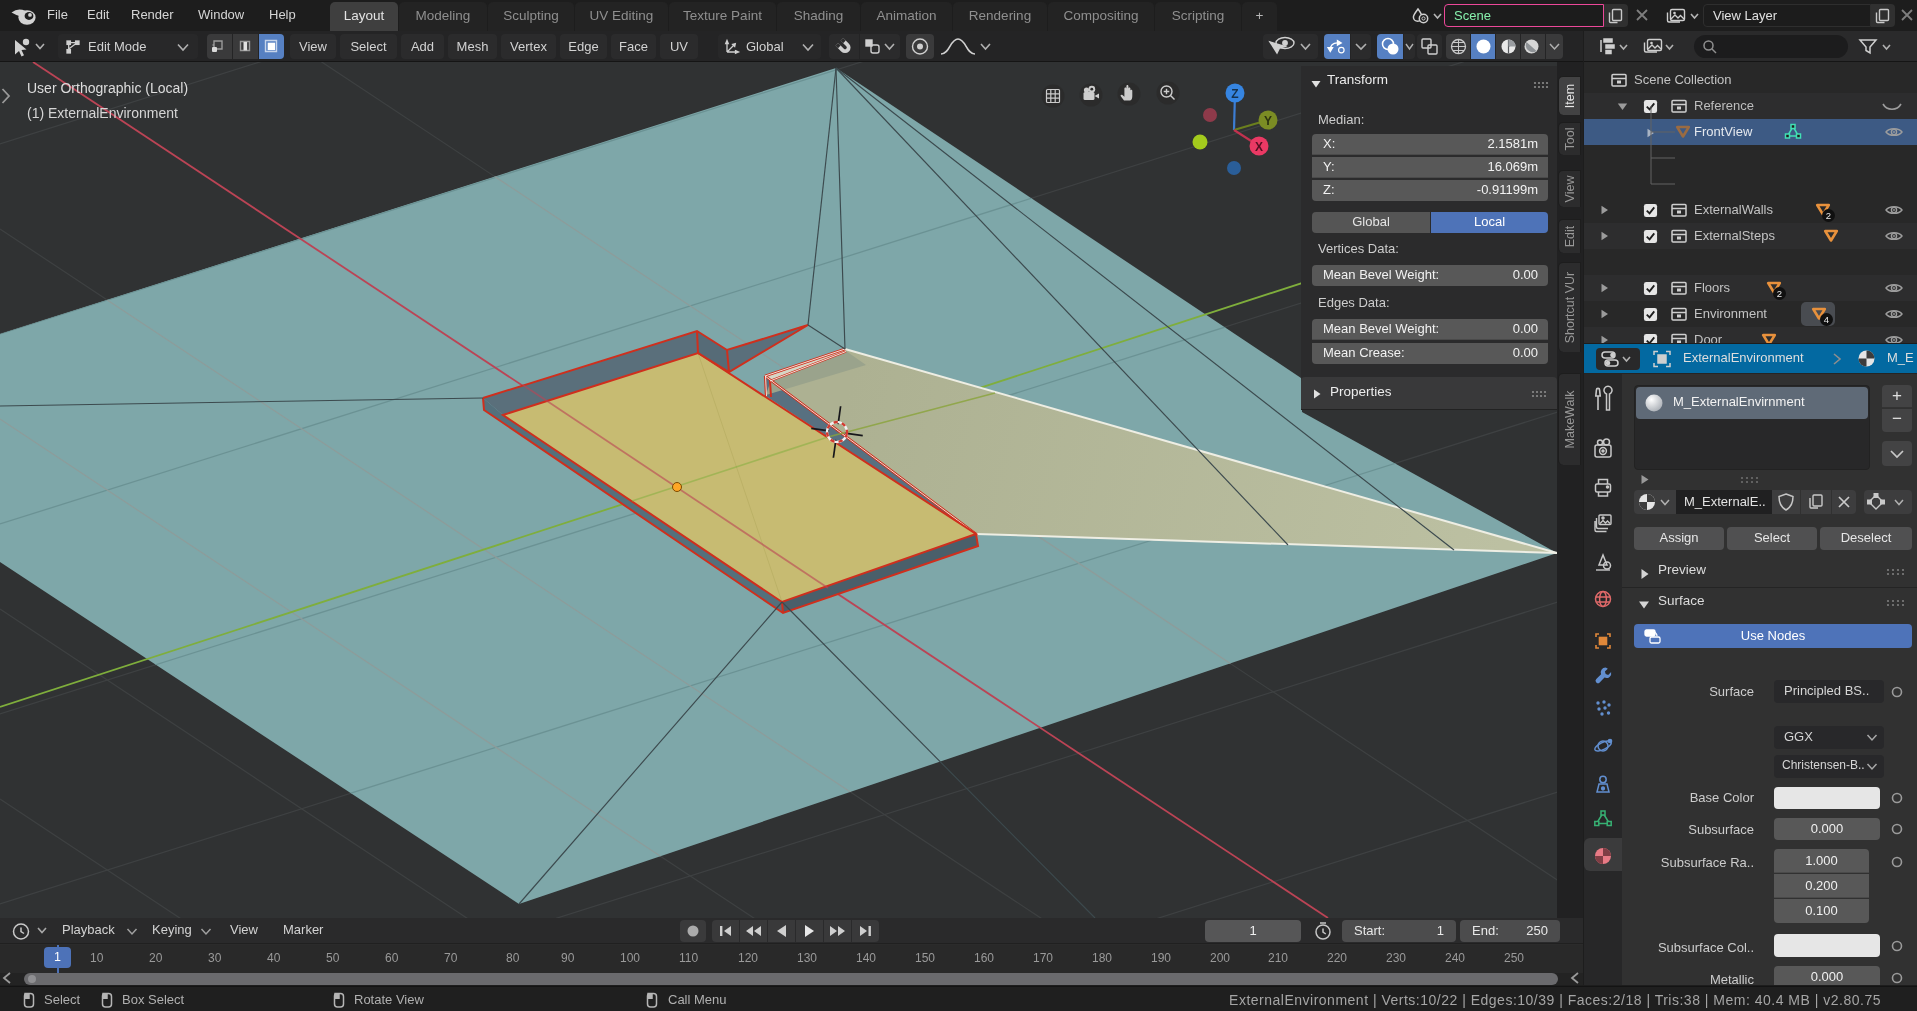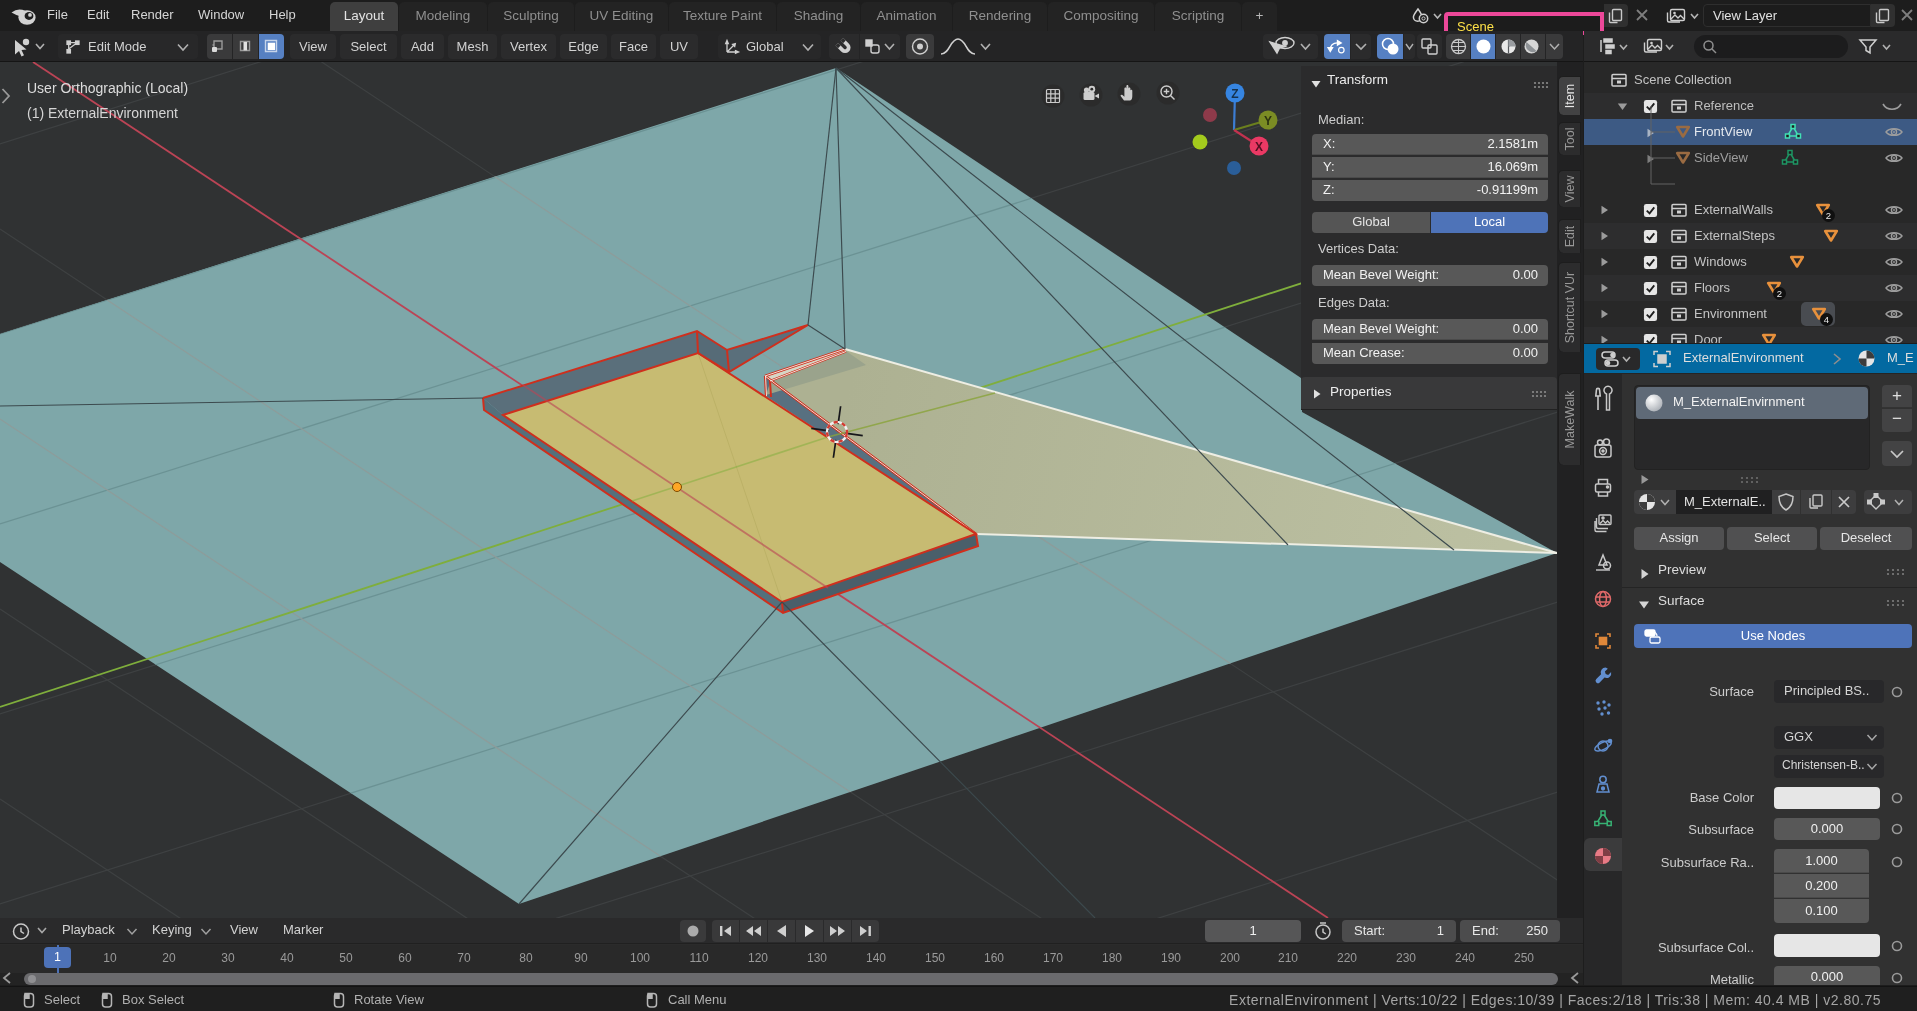--- a/index.html
+++ b/index.html
@@ -25,21 +25,21 @@
   #timeline { position:absolute; left:0; top:918px; width:1583px; height:67px; background:#2b2b2b; overflow:hidden;}
   #statusbar { position:absolute; left:0; top:986px; width:1917px; height:25px; background:#1f1f1f; border-top:1px solid #131313; }
   .vtab { position:absolute; left:1558px; height:23px; line-height:22px; font-size:12.5px; color:#989898;
     background:#2c2c2d; border:1px solid #1d1d1d; border-left:none; border-radius:5px 5px 0 0; text-align:center;
     transform-origin:0 0; transform:rotate(-90deg); }
   .vtab.active { background:#424243; color:#e8e8e8; }
   .orow { position:absolute; left:0; width:333px; height:26px; font-size:13px; color:#c3c3c3; line-height:26px; }
   .prow-label { position:absolute; width:170px; text-align:right; font-size:13px; color:#cccccc; }
   .pfield { position:absolute; background:#585858; border-radius:4px; font-size:13px; color:#f0f0f0; text-align:center; line-height:21px; }
   .pdrop { position:absolute; background:#28282a; border-radius:4px; font-size:13px; color:#d5d5d5; line-height:21px; }
-  .rn { position:absolute; width:40px; text-align:center; }
+  .rn { position:absolute; width:40px; }
 </style>
 </head>
 <body>
 <div id="root">
   <svg width="0" height="0" style="position:absolute;">
     <defs>
       <symbol id="i-coll" viewBox="0 0 18 18">
         <g fill="none" stroke="#cfcfcf" stroke-width="1.5">
           <rect x="2" y="3.5" width="14" height="11.5" rx="1"></rect>
           <line x1="2" y1="7.5" x2="16" y2="7.5"></line>
@@ -96,21 +96,21 @@
     <div class="tab" style="left:1048px; width:106px;">Compositing</div>
     <div class="tab" style="left:1155px; width:86px;">Scripting</div>
     <div class="tab" style="left:1242px; width:35px; color:#b8b8b8;">+</div>
 
     <svg class="abs" style="left:1408px;top:6px;" width="36" height="19" viewBox="0 0 36 19">
       <path d="M10 3 C13 7 14 9 14 11 a4.3 4.3 0 0 1 -8.6 0 C5.4 9 7 7 10 3 Z" fill="none" stroke="#cfcfcf" stroke-width="1.5"></path>
       <circle cx="15.5" cy="12.5" r="4.2" fill="#1d1d1d" stroke="#cfcfcf" stroke-width="1.5"></circle>
       <circle cx="15.5" cy="12.5" r="1.6" fill="none" stroke="#cfcfcf" stroke-width="1"></circle>
       <path d="M26 8 l3.5 4 l3.5 -4" fill="none" stroke="#b5b5b5" stroke-width="1.6"></path>
     </svg>
-    <div class="abs" style="left:1444px;top:4px;width:160px;height:23px;background:#1c1c1c;border:4px solid #ec4899;border-radius:4px 0 0 4px;color:#fde047;font-size:13px;line-height:22px;padding-left:9px;margin-top:8px;">Scene</div>
+    <div class="abs" style="left:1444px;top:4px;width:160px;height:23px;background:#1c1c1c;border:1px solid #ec4899;border-radius:4px 0 0 4px;color:#86efac;font-size:13px;line-height:22px;padding-left:9px;">Scene</div>
     <div class="abs" style="left:1604px;top:4px;width:24px;height:23px;background:#303030;border-radius:0 4px 4px 0;">
       <svg width="24" height="23" viewBox="0 0 24 23">
           <g fill="none" stroke="#c9c9c9" stroke-width="1.4">
             <rect x="8.5" y="5.5" width="9" height="11" rx="1"></rect>
             <path d="M5.5 8.5 v9 a1 1 0 0 0 1 1 h7"></path>
           </g>
         </svg>
     </div>
     <div class="abs" style="left:1633px;top:6px;width:18px;height:18px;">
       <svg width="18" height="18" viewBox="0 0 18 18">
@@ -616,35 +616,20 @@
         </svg>
       <span style="position:absolute;left:110px;color:#e4e8ee;">FrontView</span>
       <svg class="abs" style="left:200px;top:4px;" width="18" height="18" stroke="#41e0b4" fill="#41e0b4">
           <use href="#i-mdata"></use>
         </svg>
       <svg class="abs" style="left:300px;top:6px;" width="20" height="14">
           <use href="#i-eye"></use>
         </svg>
     </div>
 
-    <div class="orow" style="top:83px;background:#282828;">
-      <svg class="abs" style="left:62px;top:9px;" width="9" height="10" viewBox="0 0 9 10">
-          <path d="M1.5 0.8 L8 5 L1.5 9.2 Z" fill="#7e7e7e"></path>
-        </svg>
-      <svg class="abs" style="left:90px;top:4px;" width="18" height="18" stroke="#9a6b42">
-          <use href="#i-tri"></use>
-        </svg>
-      <span style="position:absolute;left:110px;color:#9e9e9e;">SideView</span>
-      <svg class="abs" style="left:197px;top:4px;" width="18" height="18" stroke="#1e9563" fill="#1e9563">
-          <use href="#i-mdata"></use>
-        </svg>
-      <svg class="abs" style="left:300px;top:6px;" width="20" height="14">
-          <use href="#i-eye"></use>
-        </svg>
-    </div>
 
     <svg class="abs" style="left:61px;top:44px;" width="40" height="92" viewBox="0 0 40 92">
       <g stroke="#636363" stroke-width="1" fill="none">
         <path d="M6 0 V78 M6 26 h24 M6 52 h24 M6 78 h24"></path>
       </g>
     </svg>
 
     <div class="orow" style="top:135px;background:#282828;">
       <svg class="abs" style="left:16px;top:8px;" width="9" height="10" viewBox="0 0 9 10">
           <path d="M1.5 0.8 L8 5 L1.5 9.2 Z" fill="#9b9b9b"></path>
@@ -677,38 +662,20 @@
         </svg>
       <span style="position:absolute;left:110px;">ExternalSteps</span>
       <svg class="abs" style="left:238px;top:4px;" width="18" height="18" stroke="#e8913c">
           <use href="#i-tri"></use>
         </svg>
       <svg class="abs" style="left:300px;top:6px;" width="20" height="14">
           <use href="#i-eye"></use>
         </svg>
     </div>
 
-    <div class="orow" style="top:187px;background:#282828;">
-      <svg class="abs" style="left:16px;top:8px;" width="9" height="10" viewBox="0 0 9 10">
-          <path d="M1.5 0.8 L8 5 L1.5 9.2 Z" fill="#9b9b9b"></path>
-        </svg>
-      <svg class="abs" style="left:59px;top:6px;" width="15" height="15">
-          <use href="#i-check"></use>
-        </svg>
-      <svg class="abs" style="left:86px;top:4px;" width="18" height="18">
-          <use href="#i-coll"></use>
-        </svg>
-      <span style="position:absolute;left:110px;">Windows</span>
-      <svg class="abs" style="left:204px;top:4px;" width="18" height="18" stroke="#e8913c">
-          <use href="#i-tri"></use>
-        </svg>
-      <svg class="abs" style="left:300px;top:6px;" width="20" height="14">
-          <use href="#i-eye"></use>
-        </svg>
-    </div>
 
     <div class="orow" style="top:213px;background:#2d2d2e;">
       <svg class="abs" style="left:16px;top:8px;" width="9" height="10" viewBox="0 0 9 10">
           <path d="M1.5 0.8 L8 5 L1.5 9.2 Z" fill="#9b9b9b"></path>
         </svg>
       <svg class="abs" style="left:59px;top:6px;" width="15" height="15">
           <use href="#i-check"></use>
         </svg>
       <svg class="abs" style="left:86px;top:4px;" width="18" height="18">
           <use href="#i-coll"></use>

